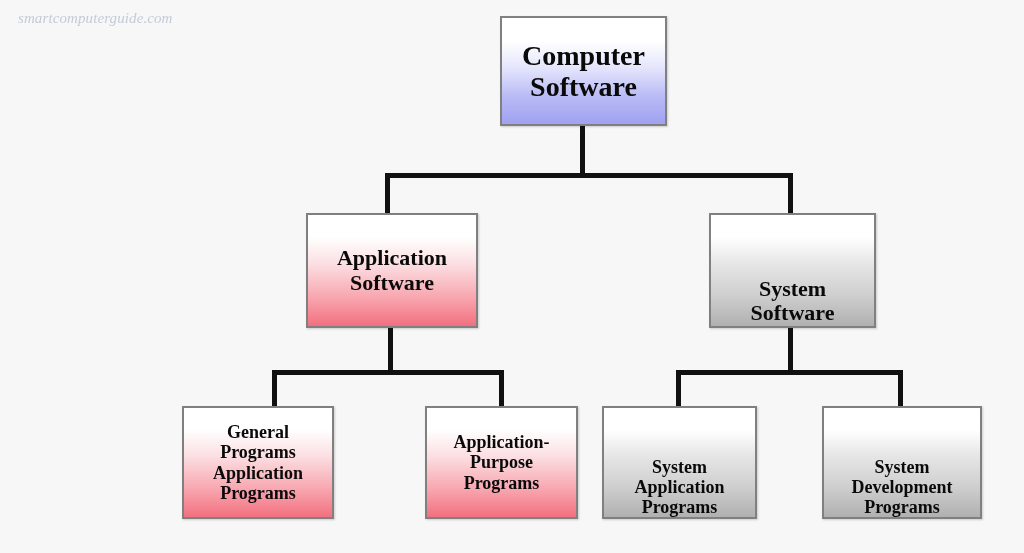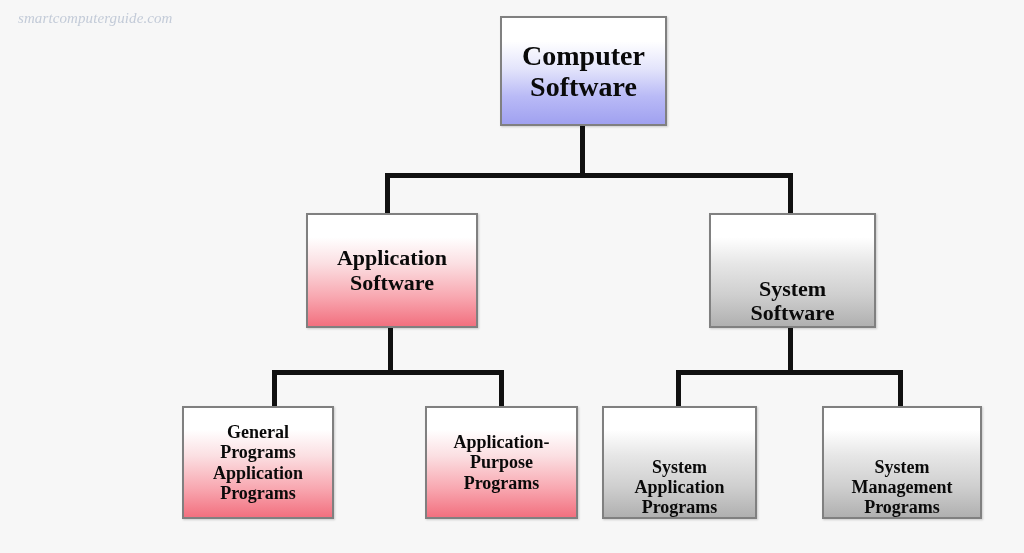--- a/index.html
+++ b/index.html
@@ -116,17 +116,17 @@
   </div>
 
   <div class="node level3 theme-gray" style="left:602px; top:406px; width:155px; height:113px;">
     <span class="ln">System</span>
     <span class="ln">Application</span>
     <span class="ln">Programs</span>
   </div>
 
   <div class="node level3 theme-gray" style="left:822px; top:406px; width:160px; height:113px;">
     <span class="ln">System</span>
-    <span class="ln">Management</span>
+    <span class="ln">Development</span>
     <span class="ln">Programs</span>
   </div>
 
 </div>
 
 </body></html>

